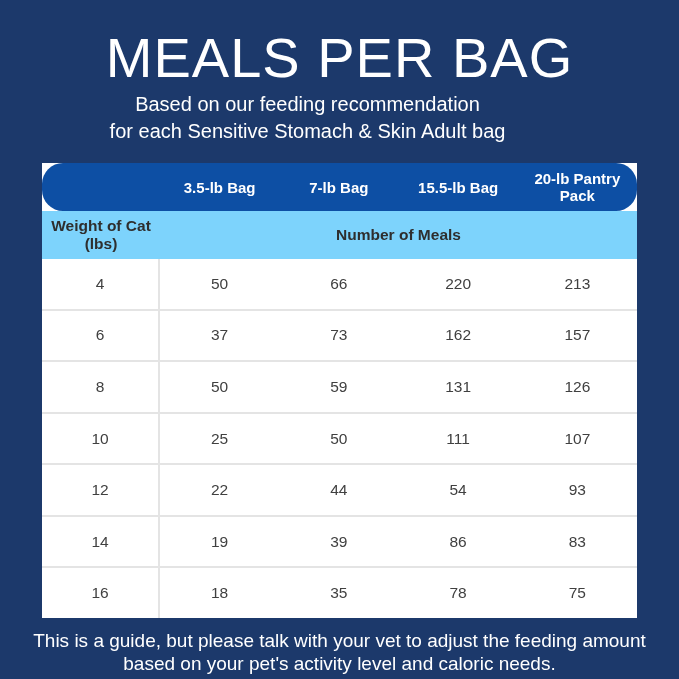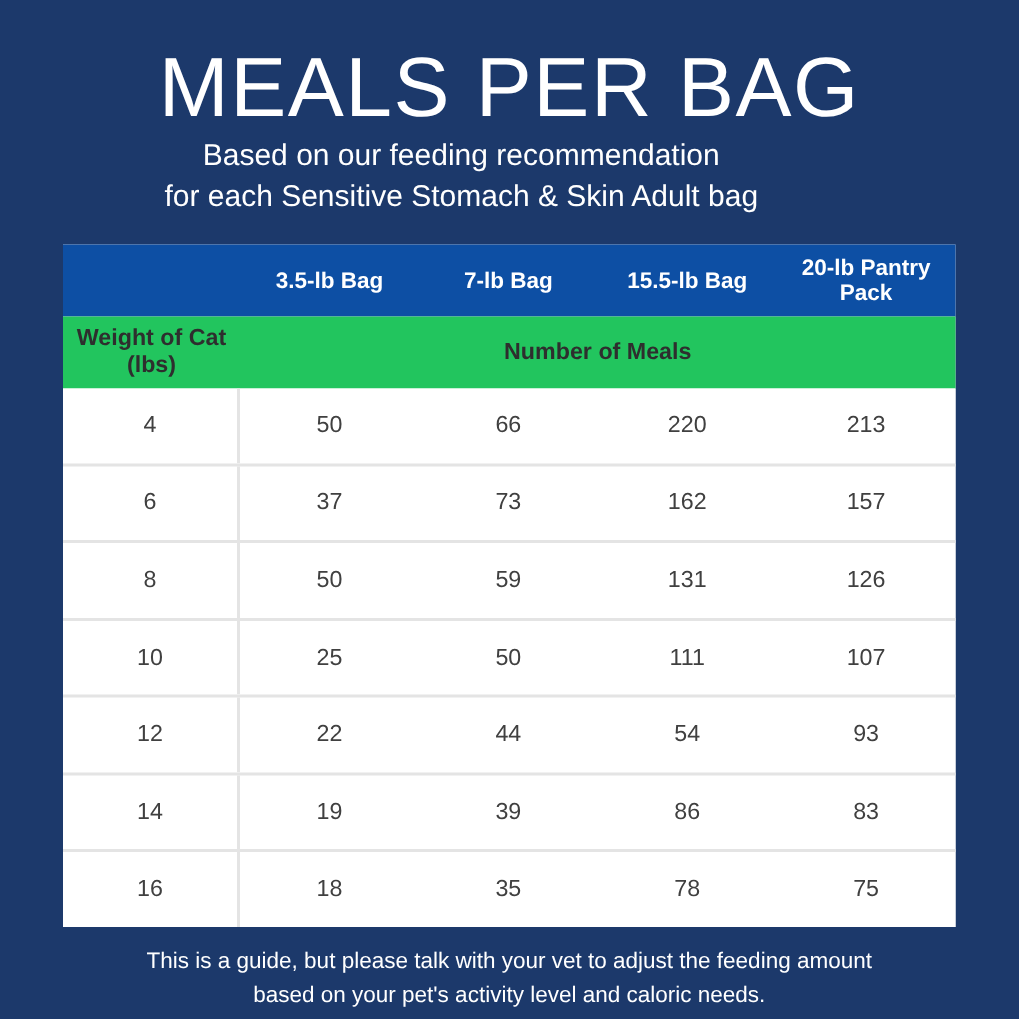--- a/index.html
+++ b/index.html
@@ -33,35 +33,36 @@
   .meals-table {
     position: absolute; top: 163px; left: 42px;
     width: 595px; height: 455px;
     background: #ffffff;
   }
   .thead {
     display: grid;
     grid-template-columns: 118px repeat(4, 1fr);
     height: 48px;
     background: #0d4fa4;
+    border-radius: 21px;
   }
   .thead .th {
     display: flex; align-items: center; justify-content: center;
     text-align: center;
     color: #ffffff;
     font-size: 15px;
     font-weight: bold;
     line-height: 17px;
     padding: 0 10px;
   }
   .subhead {
     display: grid;
     grid-template-columns: 118px 1fr;
     height: 48px;
-    background: #22c55e;
+    background: #7dd3fc;
   }
   .subhead .sh {
     display: flex; align-items: center; justify-content: center;
     text-align: center;
     color: #2e2e2e;
     font-size: 15.5px;
     font-weight: bold;
     line-height: 18px;
     padding: 0 8px;
   }
@@ -81,21 +82,21 @@
     color: #404040;
     font-size: 15.5px;
     font-weight: normal;
   }
   .td.weight { border-right: 2px solid #e4e4e4; }
 
   .footnote {
     position: absolute; top: 629px; left: 0; width: 679px;
     text-align: center;
     color: #ffffff;
-    font-size: 15px;
+    font-size: 19px;
     line-height: 23px;
   }
 </style>
 </head>
 <body>
 
 <div class="page">
 
   <div class="title">MEALS PER BAG</div>
 

